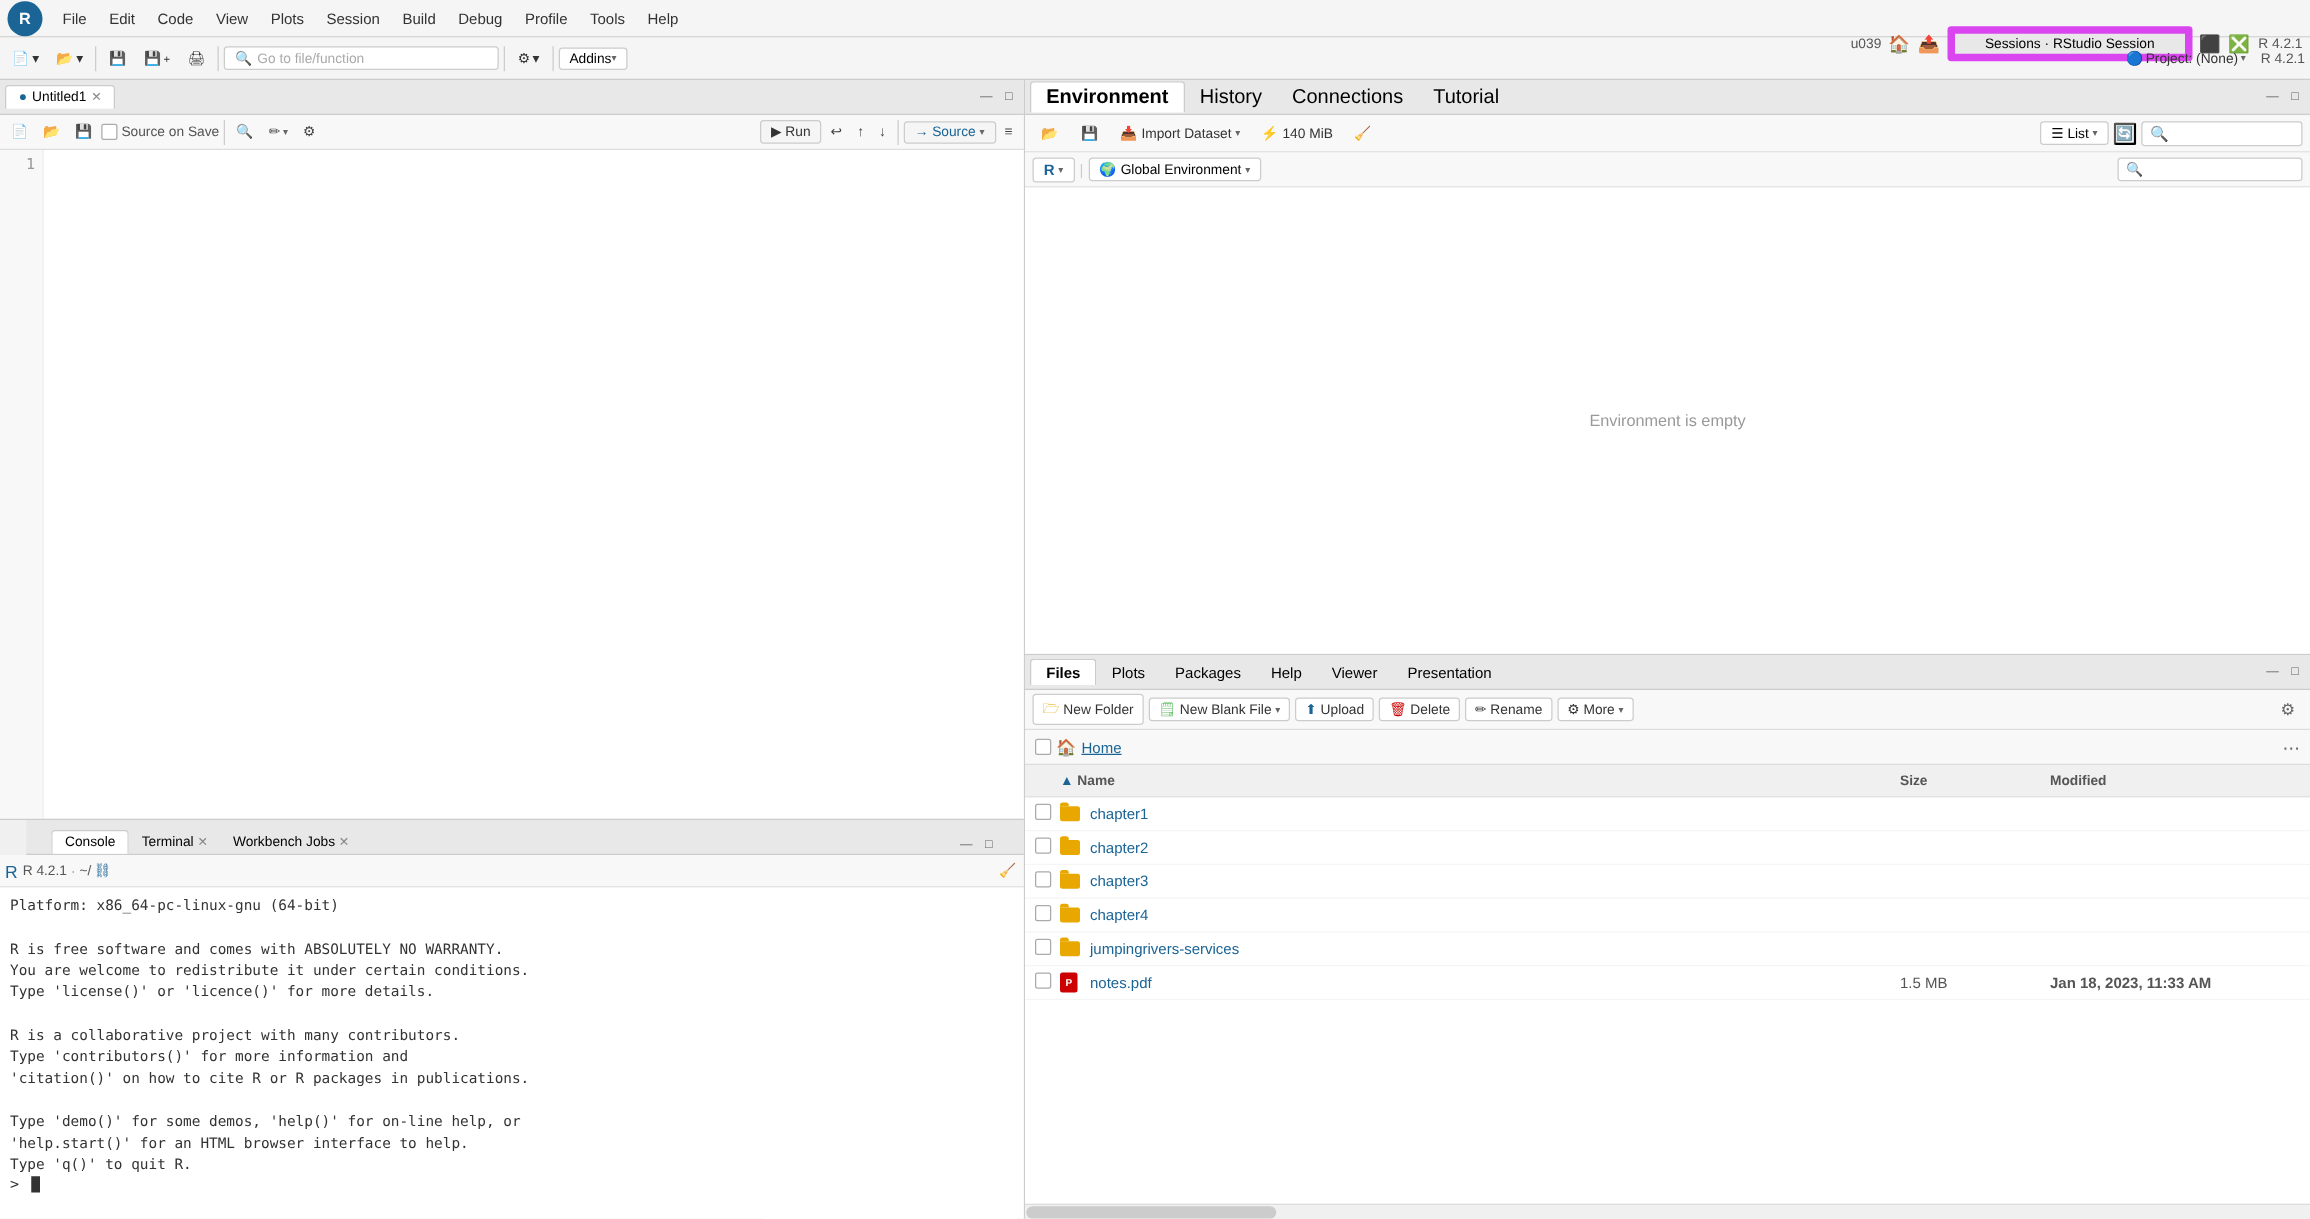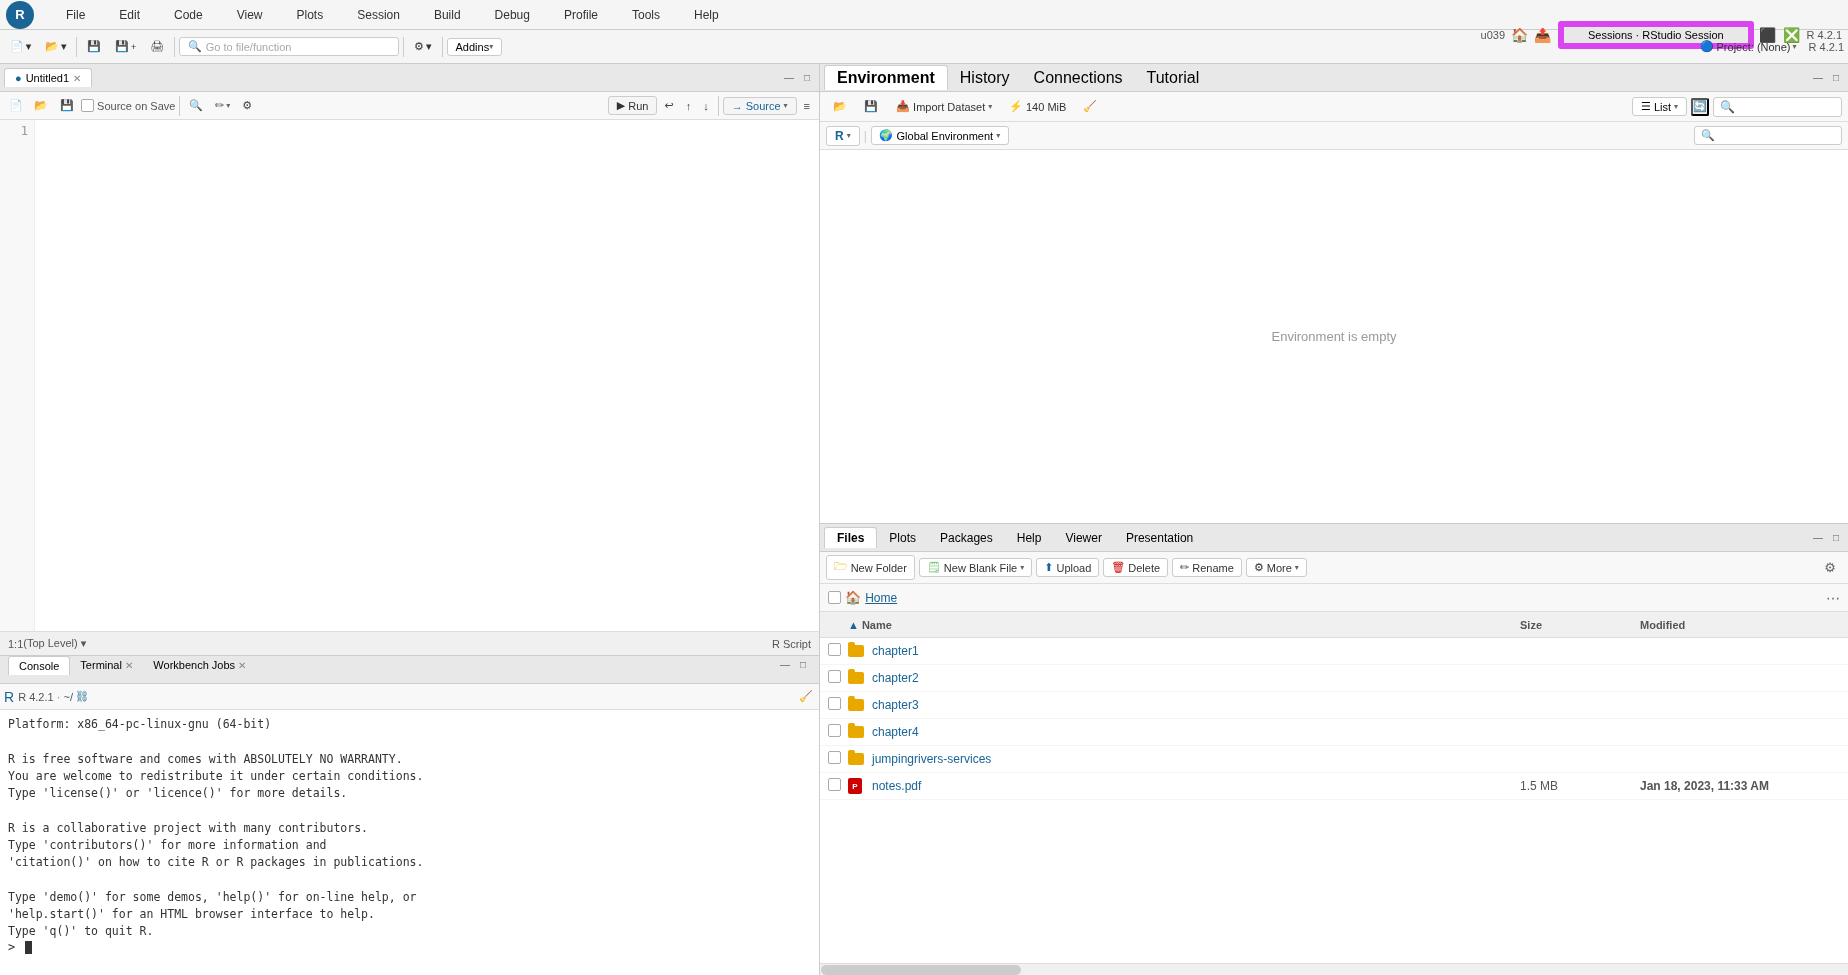--- a/index.html
+++ b/index.html
@@ -2,21 +2,21 @@
 <html><head>
   <meta charset="utf-8">
   <style>
     * { box-sizing: border-box; margin: 0; padding: 0; }
     body { font-family: 'Segoe UI', Arial, sans-serif; font-size: 12px; background: #f0f0f0; overflow: hidden; width: 1848px; height: 975px; }
     
     
     .menubar { display: flex; align-items: center; background: #f5f5f5; border-bottom: 1px solid #ccc; padding: 2px 6px; height: 30px; }
     .menubar-logo { width: 28px; height: 28px; background: #1a6496; border-radius: 50%; display: flex; align-items: center; justify-content: center; color: white; font-weight: bold; font-size: 13px; margin-right: 8px; }
     .menubar-items { display: flex; gap: 2px; flex: 1; }
-    .menubar-item { padding: 2px 8px; cursor: pointer; border-radius: 3px; font-size: 12px; color: #333; margin-left: 16px; }
+    .menubar-item { padding: 2px 8px; cursor: pointer; border-radius: 3px; font-size: 12px; color: #333; }
     .menubar-right { display: flex; align-items: center; gap: 6px; font-size: 11px; color: #555; margin-left: auto; margin-top: 40px; }
     .menubar-right .sessions-btn { background: #e8e8e8; border: 6px solid #d946ef; border-radius: 3px; padding: 2px 24px; cursor: pointer; font-size: 11px; }
     
     
     .toolbar { display: flex; align-items: center; background: #f5f5f5; border-bottom: 1px solid #ccc; padding: 2px 4px; height: 34px; gap: 2px; }
     .toolbar-btn { display: flex; align-items: center; gap: 2px; padding: 2px 5px; border: 1px solid transparent; border-radius: 3px; cursor: pointer; font-size: 11px; color: #333; background: transparent; }
     .toolbar-sep { width: 1px; height: 20px; background: #ccc; margin: 0 2px; }
     .toolbar-go-file { display: flex; align-items: center; background: white; border: 1px solid #ccc; border-radius: 3px; padding: 2px 8px; width: 220px; font-size: 11px; color: #888; cursor: pointer; }
     .toolbar-addins { display: flex; align-items: center; background: white; border: 1px solid #ccc; border-radius: 3px; padding: 2px 8px; font-size: 11px; cursor: pointer; }
     
@@ -33,21 +33,21 @@
     .editor-tab-close { font-size: 10px; color: #888; cursor: pointer; }
     .editor-toolbar { display: flex; align-items: center; background: #f8f8f8; border-bottom: 1px solid #ddd; padding: 2px 4px; height: 28px; gap: 2px; }
     .editor-toolbar-btn { padding: 1px 4px; border: 1px solid transparent; border-radius: 2px; cursor: pointer; font-size: 11px; color: #444; background: transparent; display: flex; align-items: center; gap: 2px; }
     .editor-content { flex: 1; background: white; display: flex; overflow: hidden; }
     .editor-gutter { width: 35px; background: #f8f8f8; border-right: 1px solid #eee; padding: 4px 6px; color: #999; font-size: 12px; font-family: monospace; text-align: right; }
     .editor-code { flex: 1; padding: 4px 8px; font-family: monospace; font-size: 12px; color: #333; outline: none; }
     .editor-status { display: flex; align-items: center; justify-content: space-between; background: #f0f0f0; border-top: 1px solid #ddd; padding: 2px 8px; height: 24px; font-size: 11px; color: #555; }
     
     
     .console-area { height: 320px; display: flex; flex-direction: column; border-top: 1px solid #ccc; }
-    .console-tabs { display: flex; align-items: flex-start; background: #e8e8e8; border-bottom: 1px solid #ccc; height: 28px; padding: 0 8px; }
+    .console-tabs { display: flex; align-items: flex-end; background: #e8e8e8; border-bottom: 1px solid #ccc; height: 28px; padding: 0 20px; margin-left: 21px; }
     .console-tab { display: flex; align-items: center; gap: 3px; padding: 3px 10px; font-size: 11px; cursor: pointer; border-radius: 3px 3px 0 0; }
     .console-tab.active { background: white; border: 1px solid #ccc; border-bottom: none; }
     .console-tab-close { font-size: 10px; color: #888; }
     .console-toolbar { display: flex; align-items: center; background: #f8f8f8; border-bottom: 1px solid #ddd; padding: 2px 4px; height: 26px; }
     .console-content { flex: 1; background: white; padding: 6px 8px; overflow-y: auto; font-family: monospace; font-size: 11.5px; color: #333; }
     .console-content pre { white-space: pre-wrap; line-height: 1.5; }
     .console-prompt { display: flex; align-items: center; gap: 4px; font-family: monospace; font-size: 12px; }
     .console-cursor { display: inline-block; width: 7px; height: 13px; background: #333; animation: blink 1s infinite; }
     @keyframes blink { 0%,100%{opacity:1} 50%{opacity:0} }
     
@@ -260,28 +260,20 @@
         </button>
       </div>
 
       <div class="editor-content">
         <div class="editor-gutter">
           <div>1</div>
         </div>
         <div class="editor-code" contenteditable="true" style=""></div>
       </div>
 
-      <div class="editor-status">
-        <span>1:1</span>
-        <span>
-          <span>(Top Level)</span>
-          <span>▾</span>
-        </span>
-        <span style="margin-left:auto;">R Script</span>
-      </div>
     </div>
 
     <div class="console-area">
 
       <div class="console-tabs">
         <div class="console-tab active">
           <span>Console</span>
         </div>
         <div class="console-tab">
           <span>Terminal</span>

